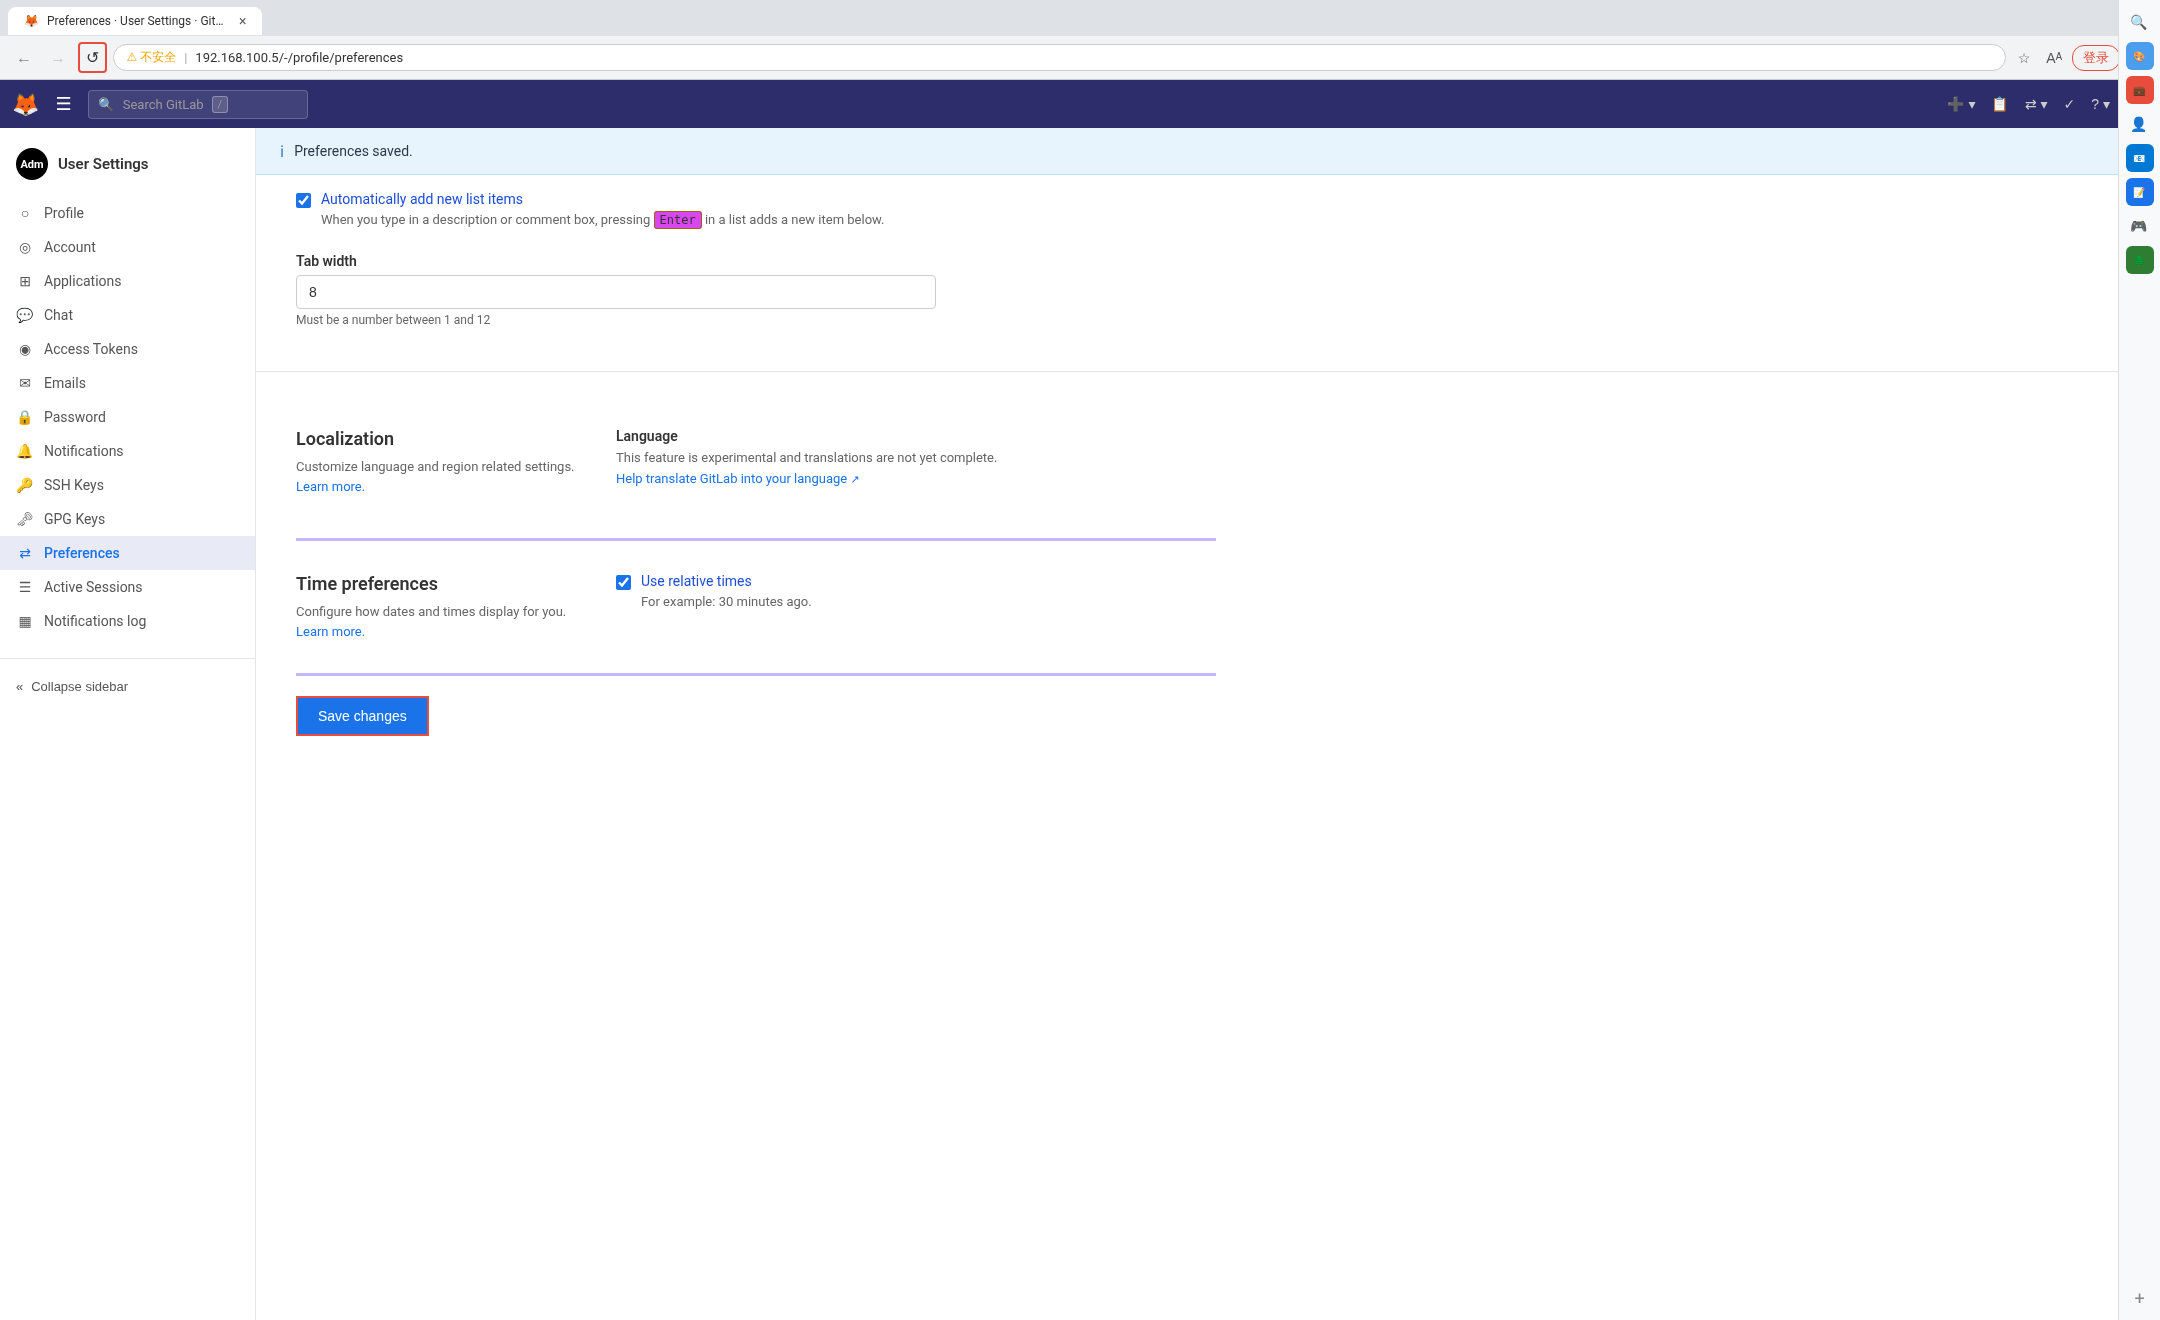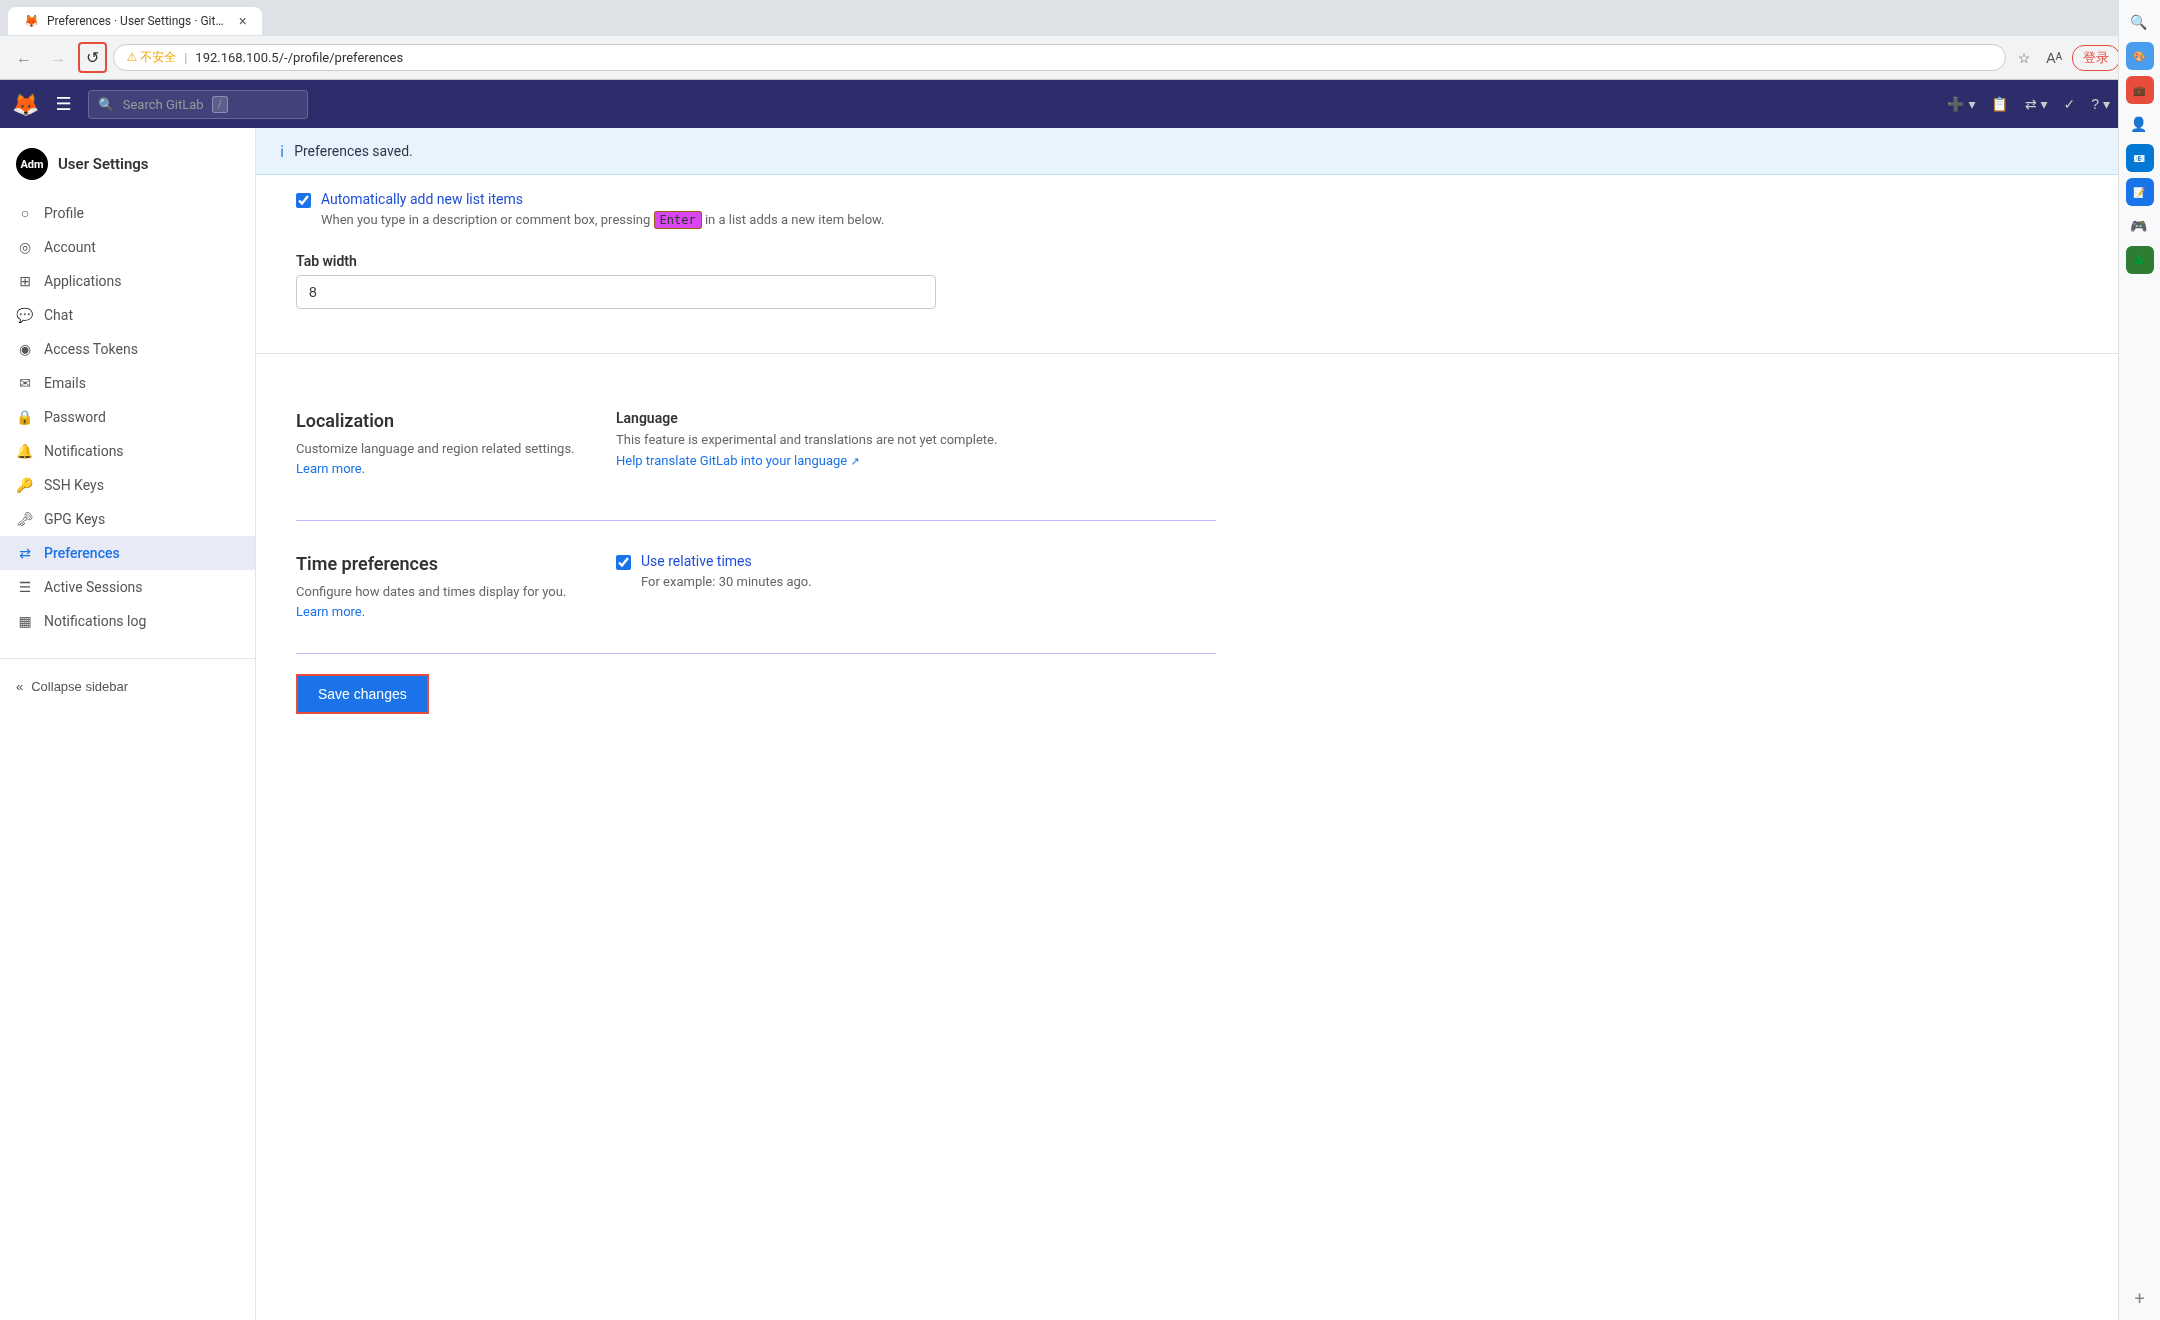--- a/index.html
+++ b/index.html
@@ -56,21 +56,21 @@
     
     
     .alert-banner { background: #e8f4fd; border-bottom: 1px solid #bee3f8; padding: 12px 24px; display: flex; align-items: center; gap: 10px; }
     .alert-icon { color: #3182ce; font-size: 16px; }
     .alert-text { flex: 1; color: #2d3748; font-size: 14px; }
     .alert-close { background: none; border: none; cursor: pointer; color: #666; font-size: 18px; padding: 0 4px; }
 
     
     .settings-body { padding: 24px 40px; max-width: 1000px; }
 
-    .settings-section { display: flex; gap: 40px; padding: 32px 0; border-bottom: 1px solid #c4b5fd; }
+    .settings-section { display: flex; gap: 40px; padding: 32px 0; border-bottom: 3px solid #c4b5fd; }
     .settings-section:last-of-type { border-bottom: none; }
     .section-description { width: 280px; flex-shrink: 0; }
     .section-title { font-size: 18px; font-weight: 600; color: #333; margin-bottom: 8px; }
     .section-desc-text { font-size: 13px; color: #666; line-height: 1.5; }
     .section-desc-text a { color: #1a73e8; text-decoration: none; }
     .section-controls { flex: 1; }
 
     
     .partial-section { padding: 0 40px 24px; border-bottom: 1px solid #e5e5e5; }
 
@@ -243,20 +243,21 @@
                 <kbd class="kbd">Enter</kbd>
                 <span>in a list adds a new item below.</span>
               </div>
             </div>
           </div>
         </div>
 
         <div class="form-group">
           <label class="form-label">Tab width</label>
           <input type="number" class="form-input" value="8" style="max-width: 640px;">
+          <div class="form-hint">Must be a number between 1 and 12</div>
         </div>
       </div>
 
       <div class="settings-body">
         <div class="settings-section">
           <div class="section-description">
             <div class="section-title">Localization</div>
             <p class="section-desc-text">
               <span>Customize language and region related settings.</span>
               <a href="#"> <span>Learn more</span>.</a>

